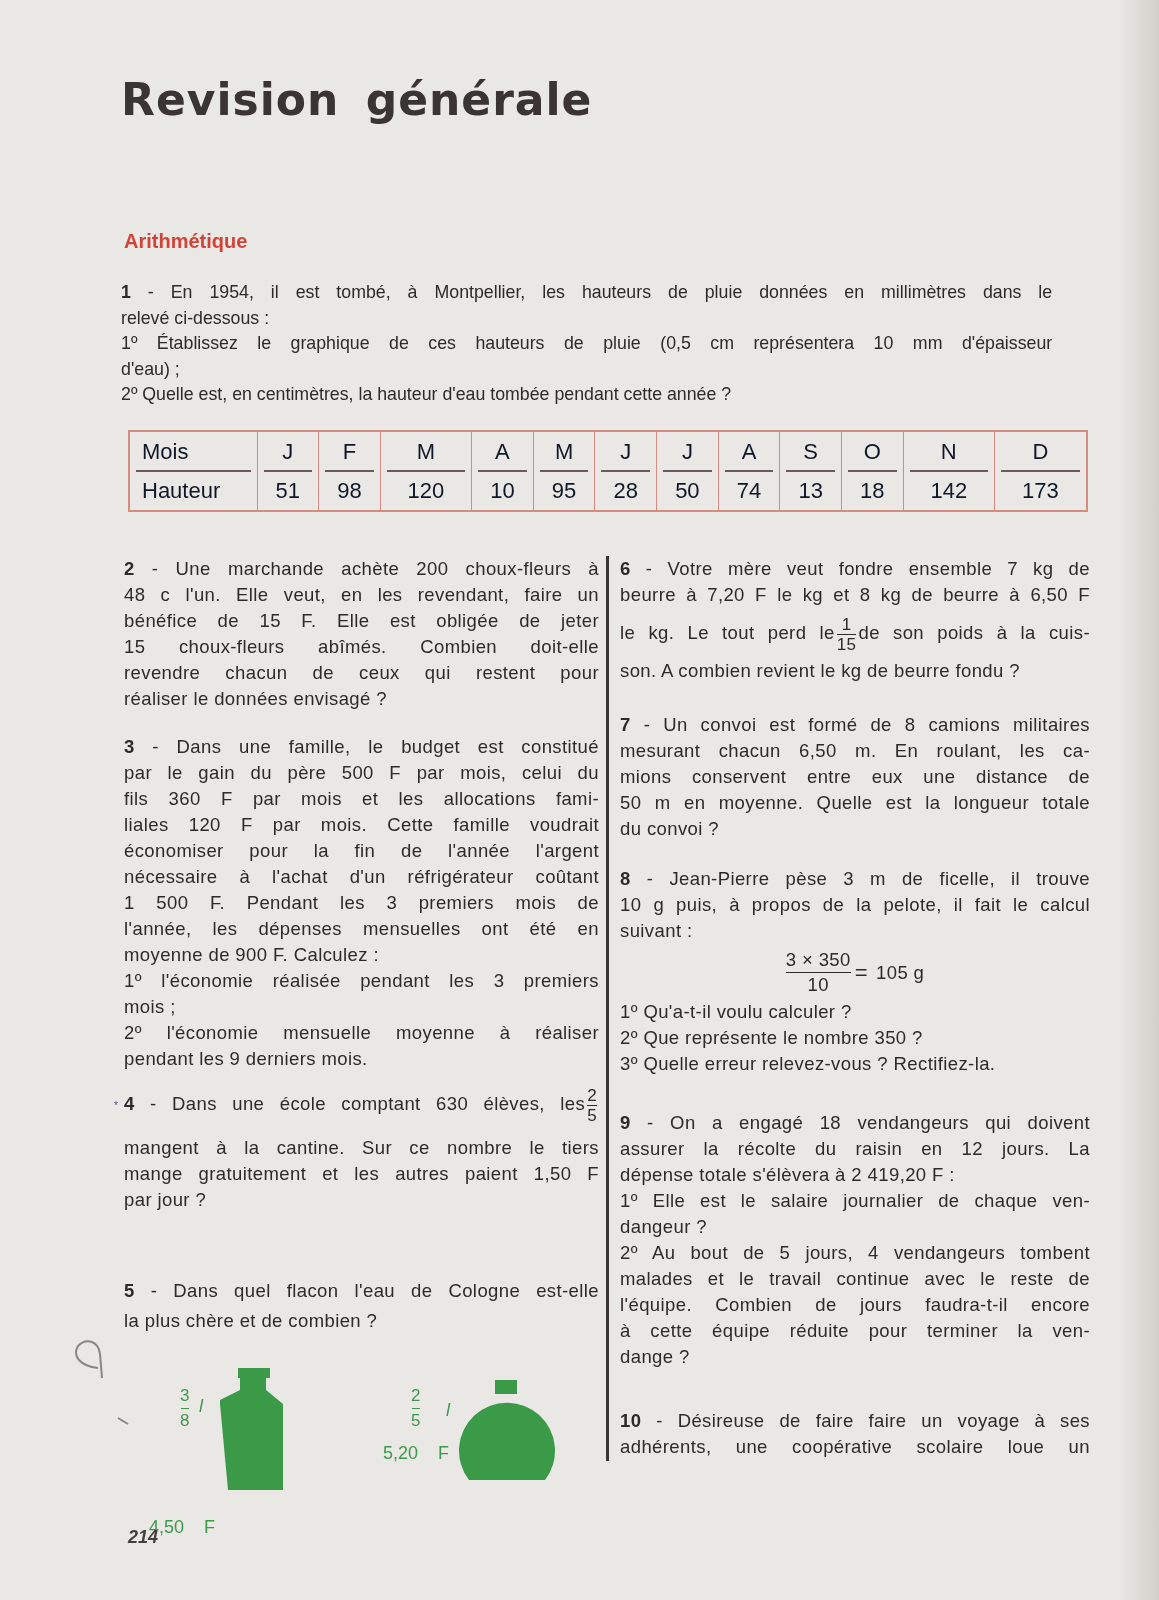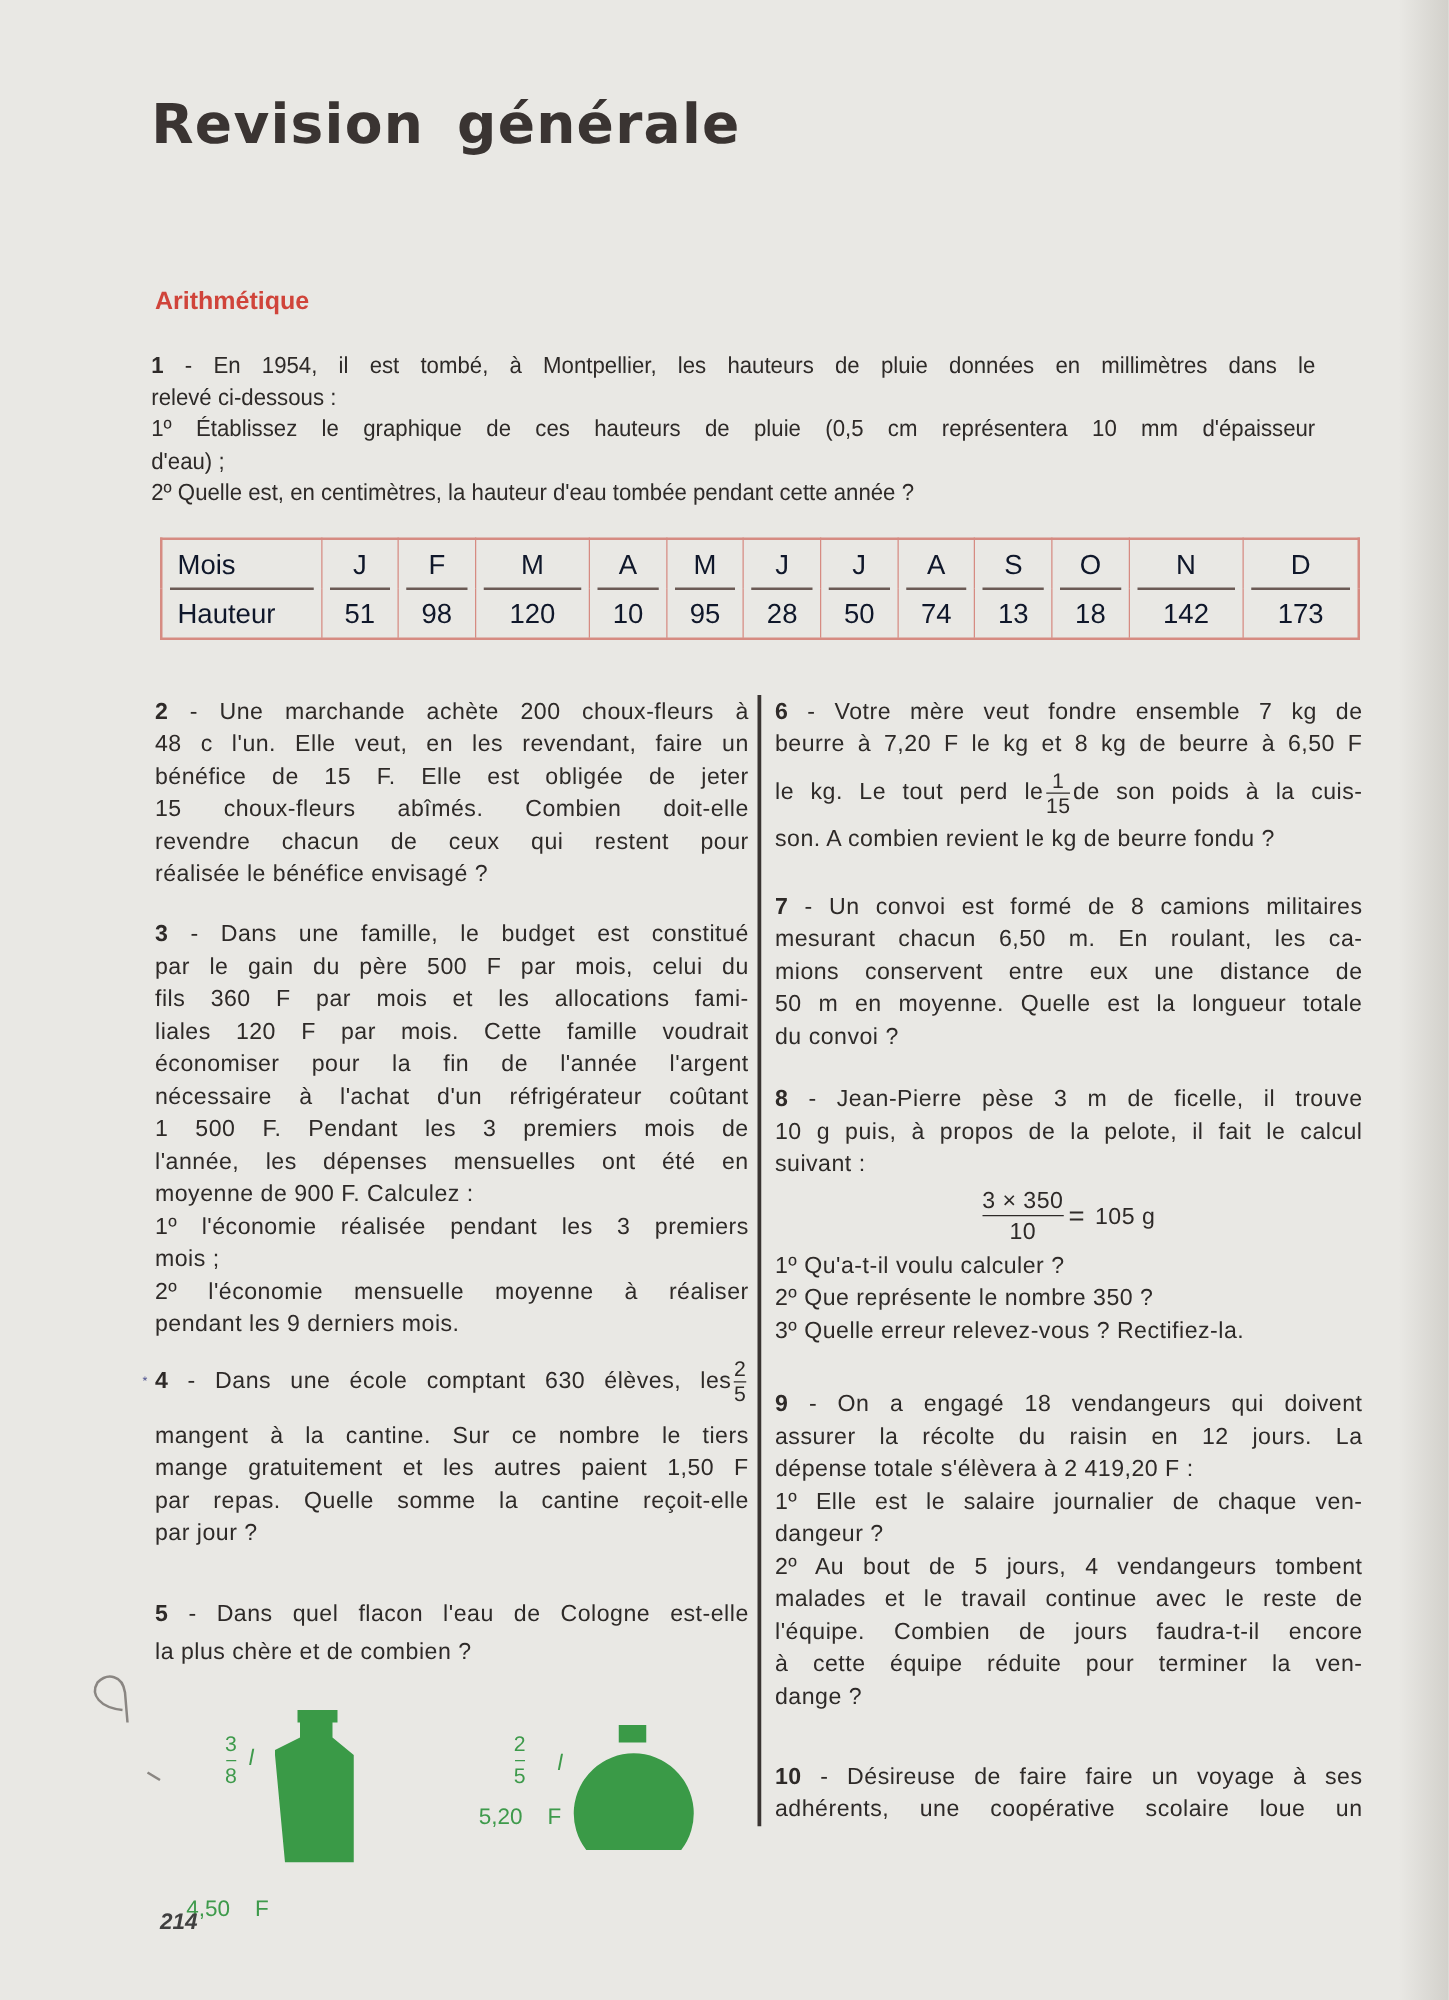--- a/index.html
+++ b/index.html
@@ -142,21 +142,21 @@
 
 <div class="divider"></div>
 
 <div class="col col-left">
   <div class="problem" style="top:0;">
     <span class="line"><span class="num">2</span><span> - Une marchande achète 200 choux-fleurs à</span></span>
     <span class="line">48 c l'un. Elle veut, en les revendant, faire un</span>
     <span class="line">bénéfice de 15 F. Elle est obligée de jeter</span>
     <span class="line">15 choux-fleurs abîmés. Combien doit-elle</span>
     <span class="line">revendre chacun de ceux qui restent pour</span>
-    <span class="line last">réalisée le bénéfice envisagé ?</span>
+    <span class="line last">réaliser le données envisagé ?</span>
   </div>
 
   <div class="problem" style="top:178px;">
     <span class="line"><span class="num">3</span><span> - Dans une famille, le budget est constitué</span></span>
     <span class="line">par le gain du père 500 F par mois, celui du</span>
     <span class="line">fils 360 F par mois et les allocations fami-</span>
     <span class="line">liales 120 F par mois. Cette famille voudrait</span>
     <span class="line">économiser pour la fin de l'année l'argent</span>
     <span class="line">nécessaire à l'achat d'un réfrigérateur coûtant</span>
     <span class="line">1 500 F. Pendant les 3 premiers mois de</span>
@@ -169,21 +169,20 @@
   </div>
 
   <div class="problem" style="top:528px;">
     <span class="line" style="line-height:40px;"><span class="num">4</span><span> - Dans une école comptant 630 élèves, les</span><span class="frac-inline">
           <span>2</span>
           <span class="bar"></span>
           <span>5</span>
         </span></span>
     <span class="line" style="margin-top:10px;">mangent à la cantine. Sur ce nombre le tiers</span>
     <span class="line">mange gratuitement et les autres paient 1,50 F</span>
-    <span class="line">par repas. Quelle somme la cantine reçoit-elle</span>
     <span class="line last">par jour ?</span>
   </div>
 
   <div class="problem" style="top:720px;">
     <span class="line" style="line-height:30px;"><span class="num">5</span><span> - Dans quel flacon l'eau de  Cologne  est-elle</span></span>
     <span class="line last" style="line-height:30px;">la plus chère et de combien ?</span>
   </div>
 </div>
 
 <div class="bottle-area" style="left:0; top:0;">

